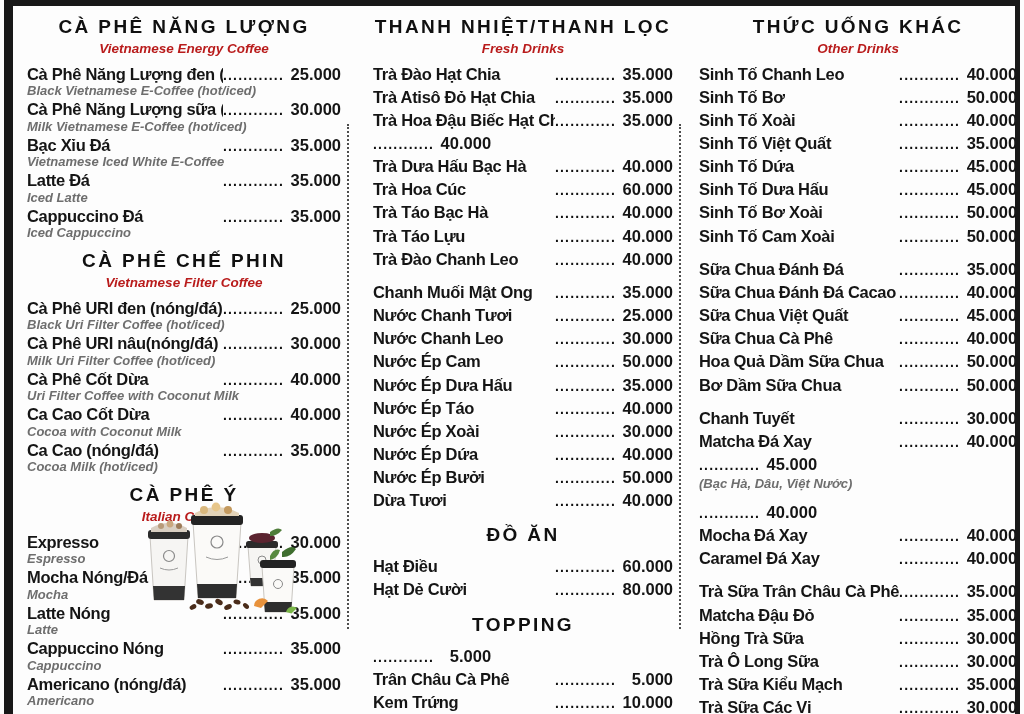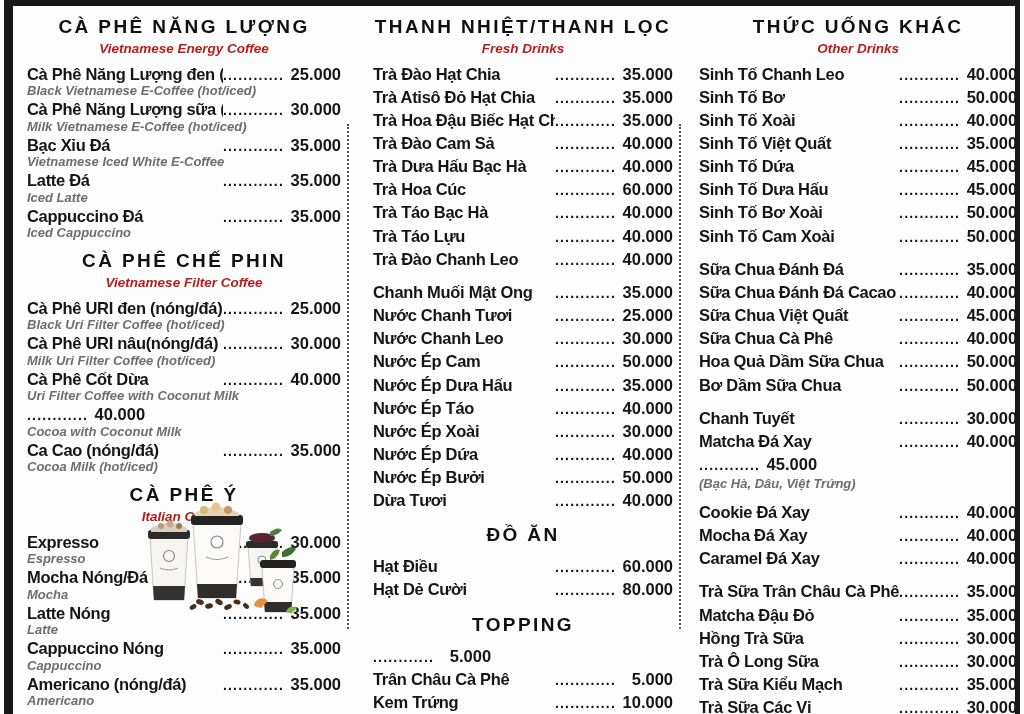--- a/index.html
+++ b/index.html
@@ -110,20 +110,21 @@
             <span class="price">30.000</span>
           </div>
           <div class="sub">Milk Uri Filter Coffee (hot/iced)</div>
           <div class="row">
             <span class="nm">Cà Phê Cốt Dừa</span>
             <span class="dots"></span>
             <span class="price">40.000</span>
           </div>
           <div class="sub">Uri Filter Coffee with Coconut Milk</div>
           <div class="row">
+            <span class="nm">Ca Cao Cốt Dừa</span>
             <span class="dots"></span>
             <span class="price">40.000</span>
           </div>
           <div class="sub">Cocoa with Coconut Milk</div>
           <div class="row">
             <span class="nm">Ca Cao (nóng/đá)</span>
             <span class="dots"></span>
             <span class="price">35.000</span>
           </div>
           <div class="sub">Cocoa Milk (hot/iced)</div>
@@ -182,21 +183,20 @@
             <span class="nm">Trà Atisô Đỏ Hạt Chia</span>
             <span class="dots"></span>
             <span class="price">35.000</span>
           </div>
           <div class="row">
             <span class="nm">Trà Hoa Đậu Biếc Hạt Chia</span>
             <span class="dots"></span>
             <span class="price">35.000</span>
           </div>
           <div class="row">
-            <span class="nm">Trà Đào Cam Sả</span>
             <span class="dots"></span>
             <span class="price">40.000</span>
           </div>
           <div class="row">
             <span class="nm">Trà Dưa Hấu Bạc Hà</span>
             <span class="dots"></span>
             <span class="price">40.000</span>
           </div>
           <div class="row">
             <span class="nm">Trà Hoa Cúc</span>
@@ -392,25 +392,24 @@
           </div>
           <div class="row">
             <span class="nm">Matcha Đá Xay</span>
             <span class="dots"></span>
             <span class="price">40.000</span>
           </div>
           <div class="row">
             <span class="dots"></span>
             <span class="price">45.000</span>
           </div>
-          <div class="sub">(Bạc Hà, Dâu, Việt Trứng)</div>
+          <div class="sub">(Bạc Hà, Dâu, Việt Nước)</div>
         </div>
         <div class="section untitled">
           <div class="row">
-            <span class="nm">Cookie Đá Xay</span>
             <span class="dots"></span>
             <span class="price">40.000</span>
           </div>
           <div class="row">
             <span class="nm">Mocha Đá Xay</span>
             <span class="dots"></span>
             <span class="price">40.000</span>
           </div>
           <div class="row">
             <span class="nm">Caramel Đá Xay</span>

